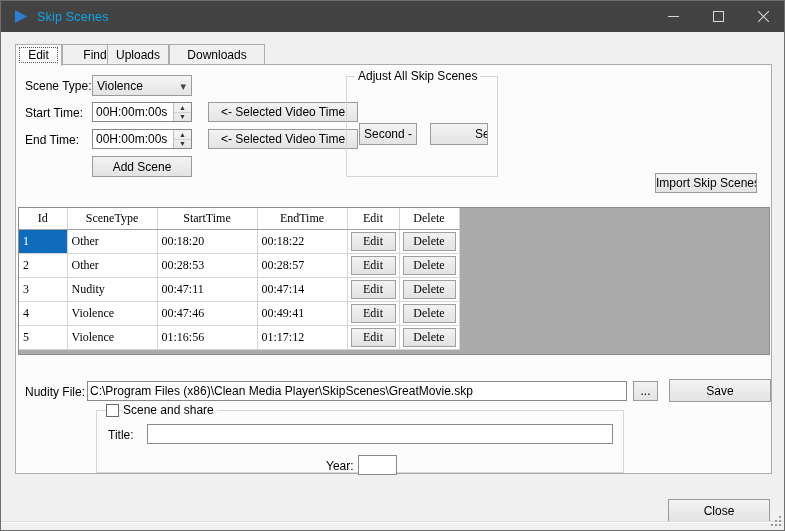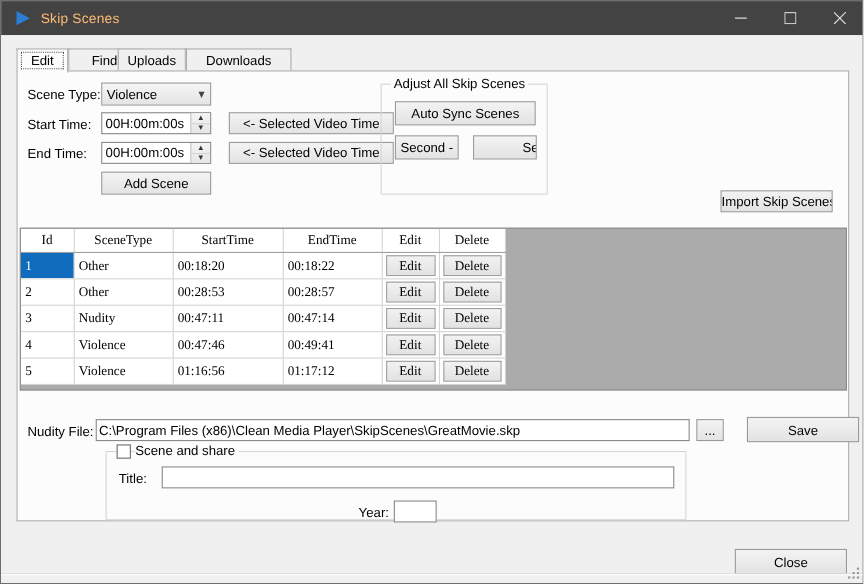--- a/index.html
+++ b/index.html
@@ -35,21 +35,21 @@
   .app-icon {
     margin-left: 11px;
     width: 16px;
     height: 16px;
     display: flex;
     align-items: center;
     justify-content: center;
   }
   .title-text {
     margin-left: 9px;
-    color: #fdba74;
+    color: #0ea5e9;
     font-size: 12.5px;
     letter-spacing: .2px;
   }
   .win-buttons {
     position: absolute;
     right: 0; top: 0;
     height: 31px;
     display: flex;
   }
   .win-btn {
@@ -387,21 +387,20 @@
           <span>▲</span>
           <span>▼</span>
         </span>
       </div>
       <button class="btn" style="left:192px; top:64px; width:150px; height:20px;">&lt;- Selected Video Time</button>
 
       <button class="btn" style="left:76px; top:91px; width:100px; height:21px;">Add Scene</button>
 
       <div class="group" style="left:330px; top:11px; width:152px; height:101px;">
         <span class="gtitle">Adjust All Skip Scenes</span>
-        <button class="btn" style="left:12px; top:15px; width:128px; height:22px;">Auto Sync Scenes</button>
         <button class="btn" style="left:12px; top:46px; width:58px; height:22px;">Second -</button>
         <button class="btn" style="left:83px; top:46px; width:58px; height:22px;padding-left:44px;">Second +</button>
       </div>
 
       <button class="btn" style="left:639px; top:108px; width:102px; height:20px;">Import Skip Scenes</button>
 
       <div class="grid" style="left:2px; top:142px; width:752px; height:148px;">
         <table>
           <colgroup>
             <col style="width:48px">
@@ -482,21 +481,21 @@
                   <span>Delete</span>
                 </td>
             </tr>
           </tbody>
         </table>
       </div>
 
       <span class="lbl" style="left:9px; top:320px;">Nudity File:</span>
       <div class="txt" style="left:71px; top:316px; width:540px; height:20px;">C:\Program Files (x86)\Clean Media Player\SkipScenes\GreatMovie.skp</div>
       <button class="btn" style="left:617px; top:316px; width:25px; height:20px;">...</button>
-      <button class="btn" style="left:653px; top:314px; width:102px; height:23px;margin-left:10px;">Save</button>
+      <button class="btn" style="left:653px; top:314px; width:102px; height:23px;">Save</button>
 
       <div class="group" style="left:80px; top:345px; width:528px; height:63px;">
         <span class="gtitle" style="left:26px; padding-left:0;">Scene and share</span>
         <span class="cbox" style="left:9px; top:-7px;"></span>
 
         <span class="lbl" style="left:11px; top:17px;">Title:</span>
         <div class="txt" style="left:50px; top:13px; width:466px; height:20px;"></div>
 
 
         <span class="lbl" style="left:229px; top:48px;">Year:</span>

